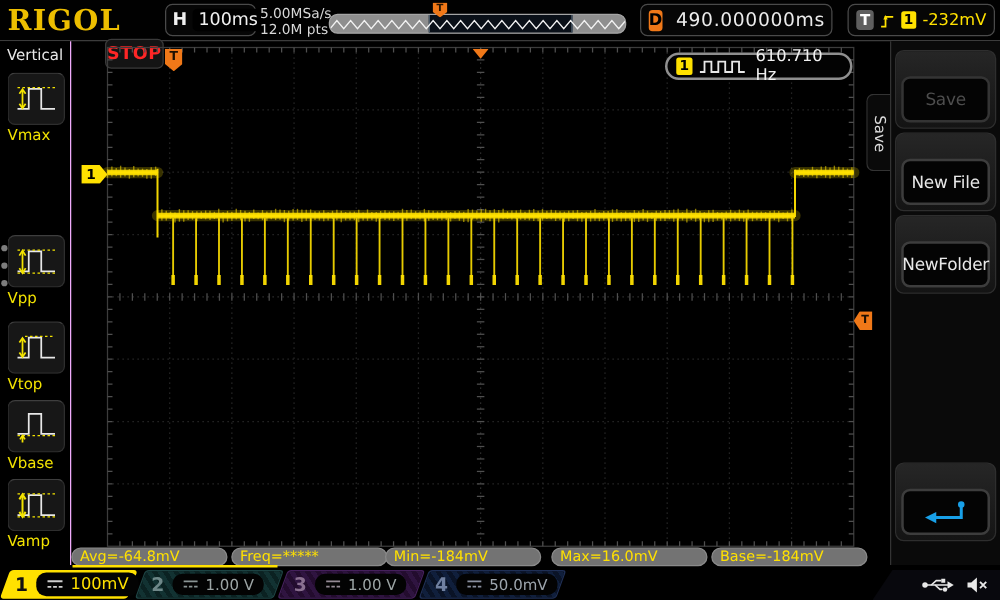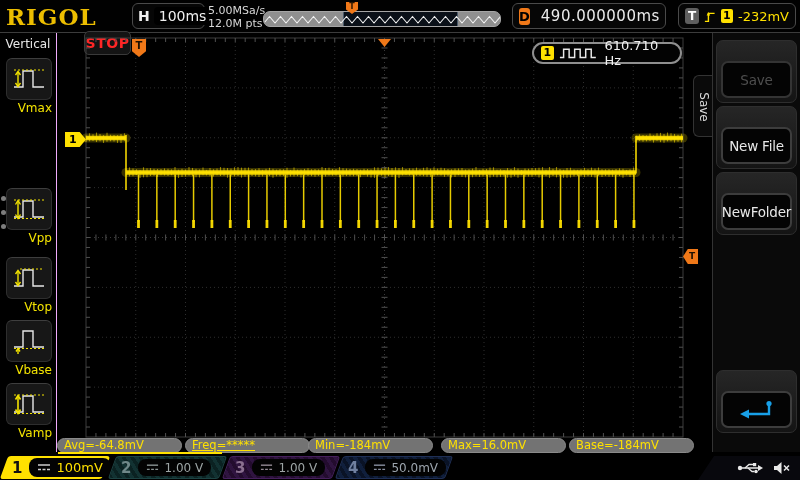--- a/index.html
+++ b/index.html
@@ -24,21 +24,21 @@
   .tboxx { left:678px; top:3px; width:118px; height:26px; padding:0 6px; gap:5px; }
   .badge-t { width:16px; height:16px; background:#5f5f5f; border-radius:3px; color:#fff; font-weight:bold; font-size:12px; text-align:center; line-height:16px; }
   .badge-y { width:14px; height:14px; background:#ffe100; border-radius:2px; color:#000; font-weight:bold; font-size:11px; text-align:center; line-height:14px; }
   .tlev { color:#ffe100; font-size:13px; }
 
   
   .left-menu { position:absolute; left:0; top:33px; width:57px; height:419px; border-right:1px solid #f0abfc; background:#000; }
   .lm-title { position:absolute; top:4px; left:0; width:56px; text-align:center; color:#e8e8e8; font-size:12px; }
   .lm-btn { position:absolute; left:6px; width:46px; }
   .lm-ico { width:46px; height:42px; background:#171717; border:1px solid #2e2e2e; border-top-color:#3e3e3e; border-radius:6px; display:flex; align-items:center; justify-content:center; }
-  .lm-lbl { color:#f3e300; font-size:12px; text-align:right; margin-top:1px; }
+  .lm-lbl { color:#f3e300; font-size:12px; text-align:left; margin-top:1px; }
   .lm-dot { position:absolute; left:1px; width:5px; height:5px; border-radius:50%; background:#7d7d7d; }
 
   
   .right-menu { position:absolute; left:712px; top:33px; width:88px; height:419px; background:#0a0a0a; border-left:1px solid #333; }
   .rm-tab { position:absolute; left:693px; top:75px; width:20px; height:62px; background:#0a0a0a; border:1px solid #333; border-right:none; border-radius:6px 0 0 6px; overflow:visible; }
   .rm-tab span { position:absolute; left:-21px; top:21px; width:62px; height:20px; transform:rotate(90deg); color:#dcdcdc; font-size:12px; text-align:center; line-height:20px; }
   .rm-slot { position:absolute; left:3px; width:81px; height:63px; background:linear-gradient(#262626,#141414); border:1px solid #2e2e2e; border-radius:7px; }
   .rm-btn { position:absolute; left:4px; bottom:4px; width:71px; height:37px; background:#040404; border:2px solid #3d3d3d; border-radius:7px; color:#e8e8e8; font-size:13.5px; display:flex; align-items:center; justify-content:center; letter-spacing:-.2px; }
   .rm-btn.disabled { color:#4e4e4e; border-color:#343434; }
 
@@ -749,21 +749,21 @@
     <span class="fv">610.710 Hz</span>
   </div>
 
   <div class="ch-marker">1</div>
   <div class="trig-flag">T</div>
   <div class="trig-tri"></div>
   <div class="trig-tag">T</div>
 
   <div class="meas">
     <div class="pill" style="left:57px;">Avg=-64.8mV</div>
-    <div class="pill" style="left:185px;text-decoration:underline;">Freq=*****</div>
+    <div class="pill" style="left:185px;">Freq=*****</div>
     <div class="pill" style="left:308px;">Min=-184mV</div>
     <div class="pill" style="left:441px;">Max=16.0mV</div>
     <div class="pill" style="left:569px;">Base=-184mV</div>
   </div>
   <div id="measSel" class="meas-underline" style="left: 58px; width: 164px;"></div>
 
   <div class="rm-tab">
       <span>Save</span>
     </div>
   <div class="right-menu">

